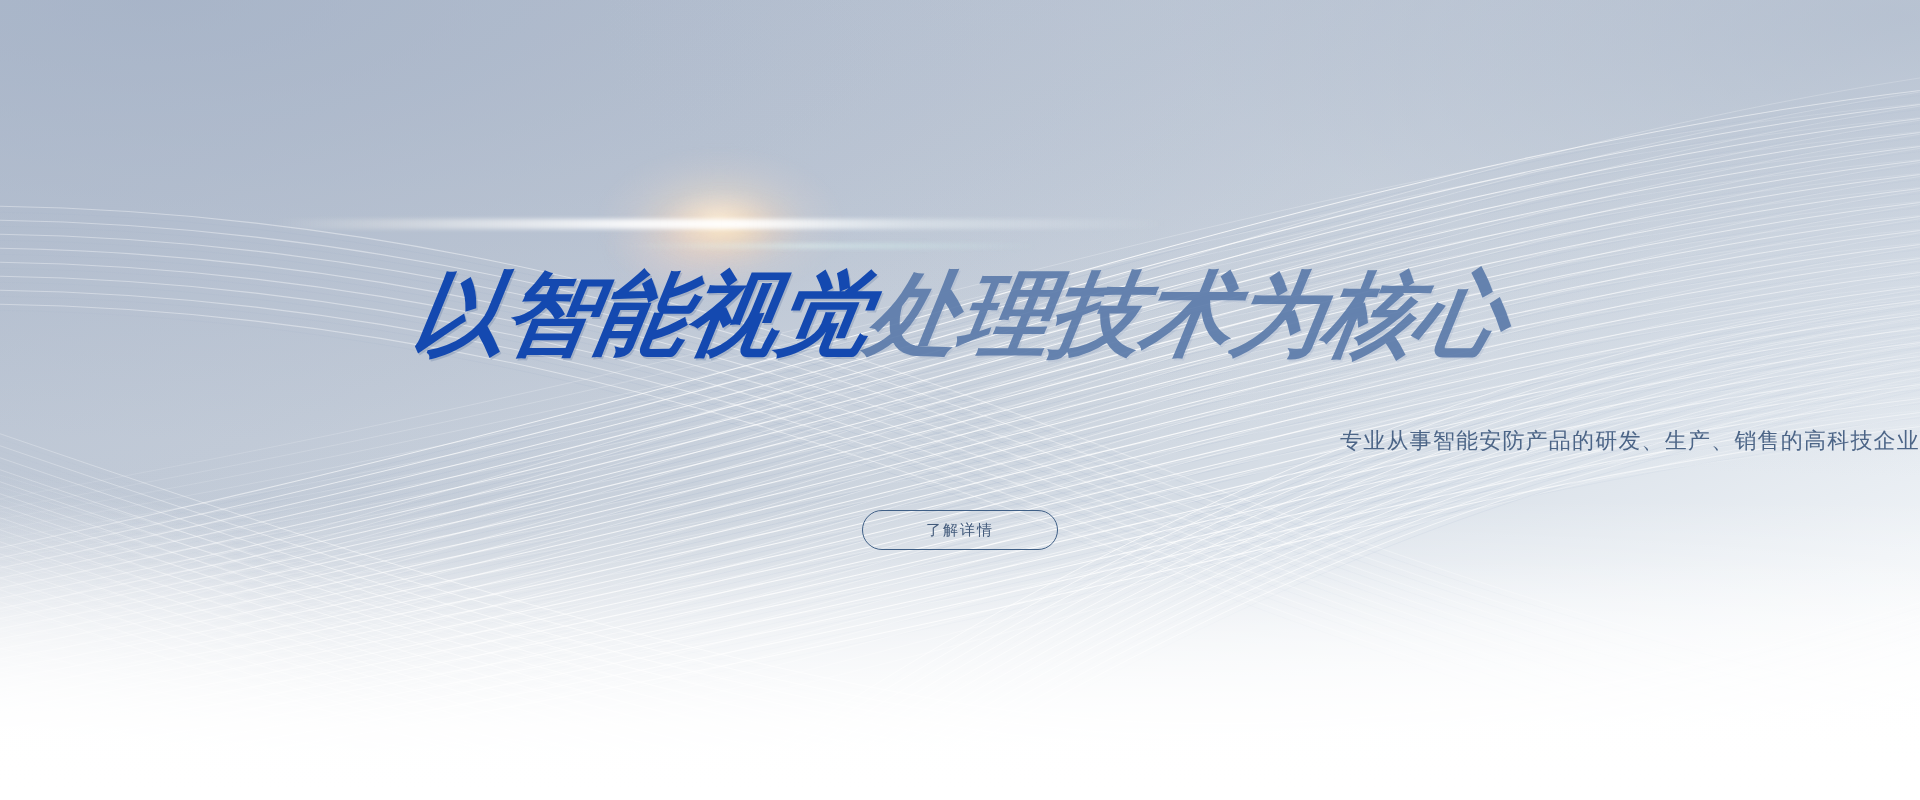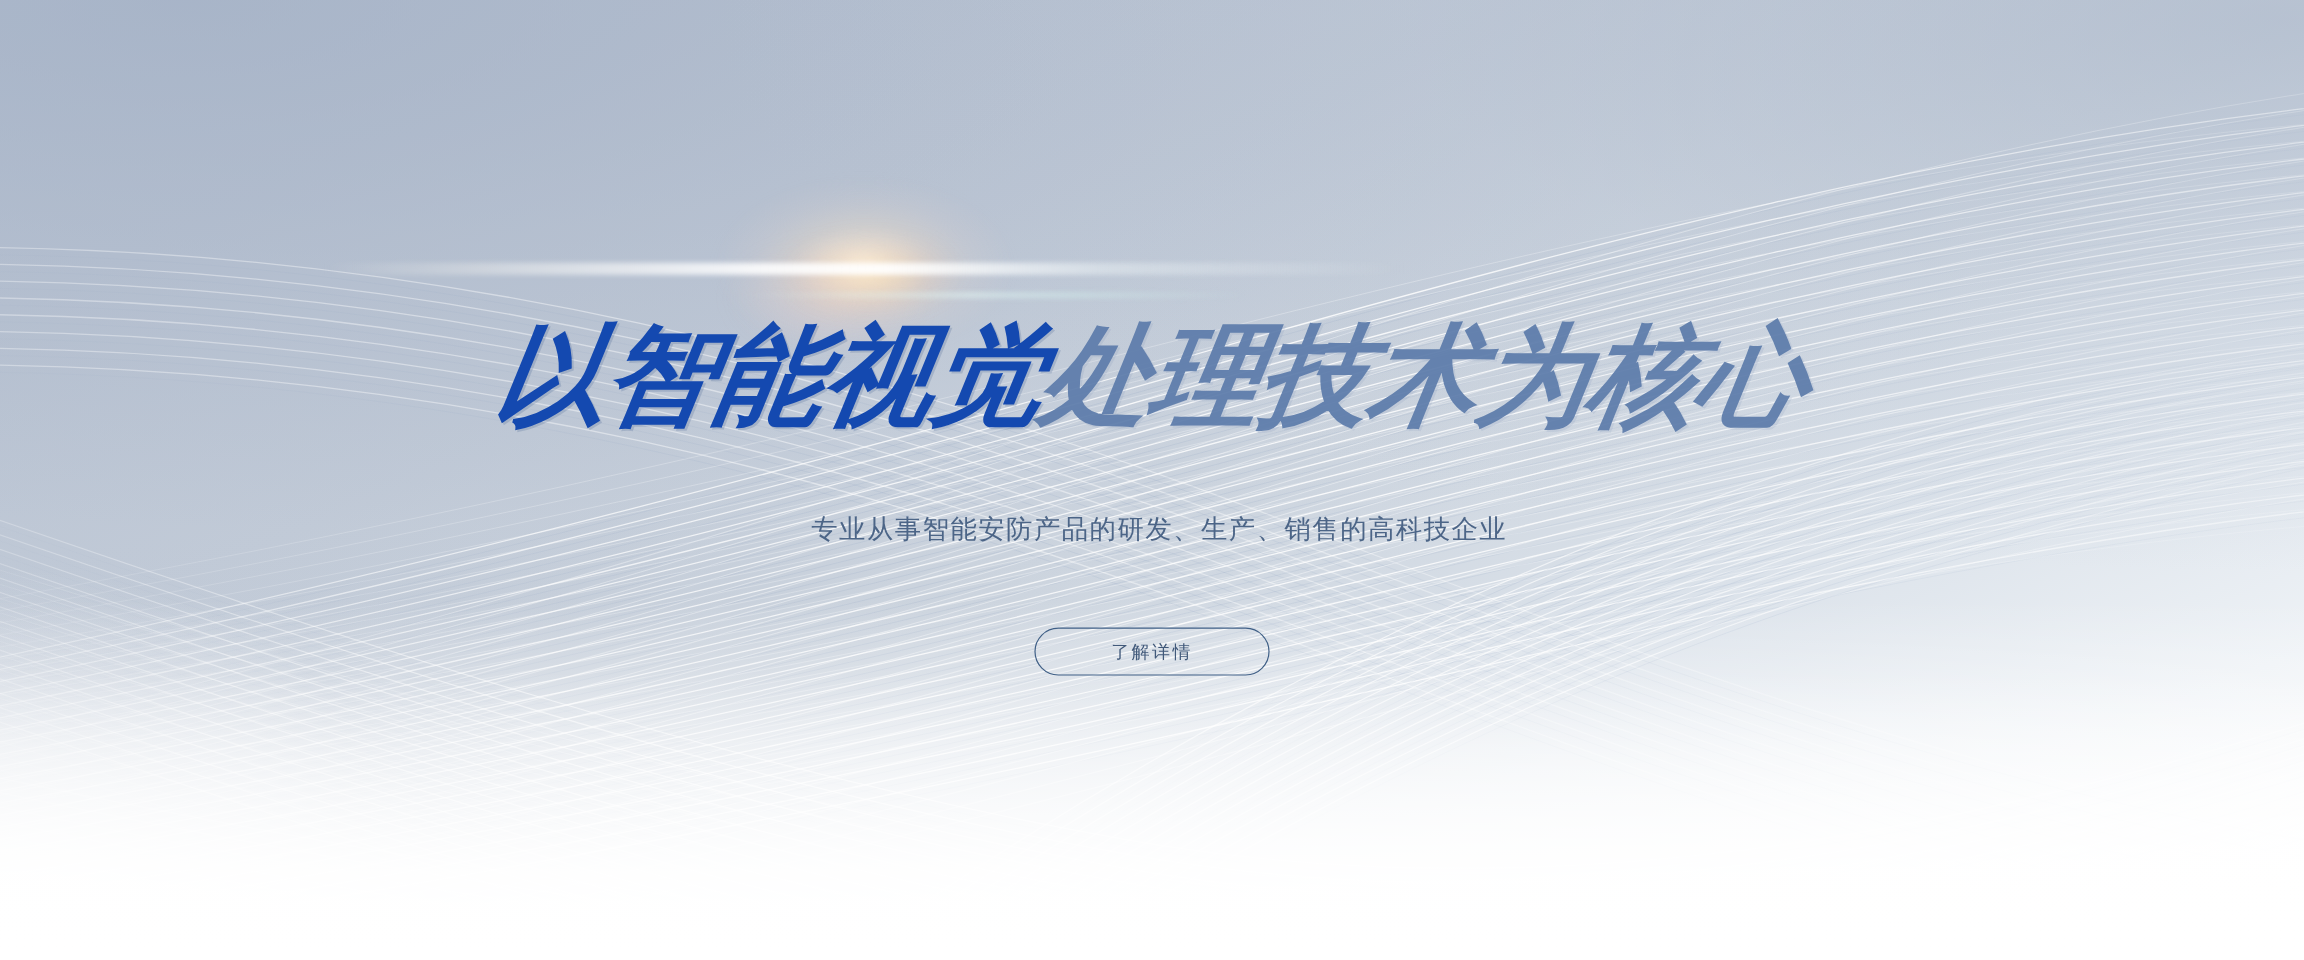--- a/index.html
+++ b/index.html
@@ -182,21 +182,21 @@
   .headline .seg-soft {
     color: #5d7cab;
     opacity: 0.93;
     text-shadow: 2px 2px 0 rgba(90,118,162,0.12);
   }
 
   .subtitle {
     position: absolute;
     left: 12px; right: 0;
     top: 404px;
-    text-align: center;
+    text-align: right;
     font-size: 22px;
     line-height: 1.4;
     letter-spacing: 1.2px;
     color: #4c6587;
     white-space: nowrap;
     user-select: none;
   }
 
   .cta-wrap {
     position: absolute;
@@ -214,21 +214,20 @@
     box-sizing: border-box;
     border: 1.5px solid #3f5f86;
     border-radius: 20px;
     background: transparent;
     color: #41597a;
     font-family: "Liberation Sans", "DejaVu Sans", sans-serif;
     font-size: 15px;
     letter-spacing: 2px;
     cursor: pointer;
     padding: 0;
-    margin-top: 13px;
   }
 </style>
 </head>
 <body>
 
 <div id="banner">
 
   <div class="bg-base"></div>
   <div class="bg-tint-tl"></div>
   <div class="bg-tint-tr"></div>

